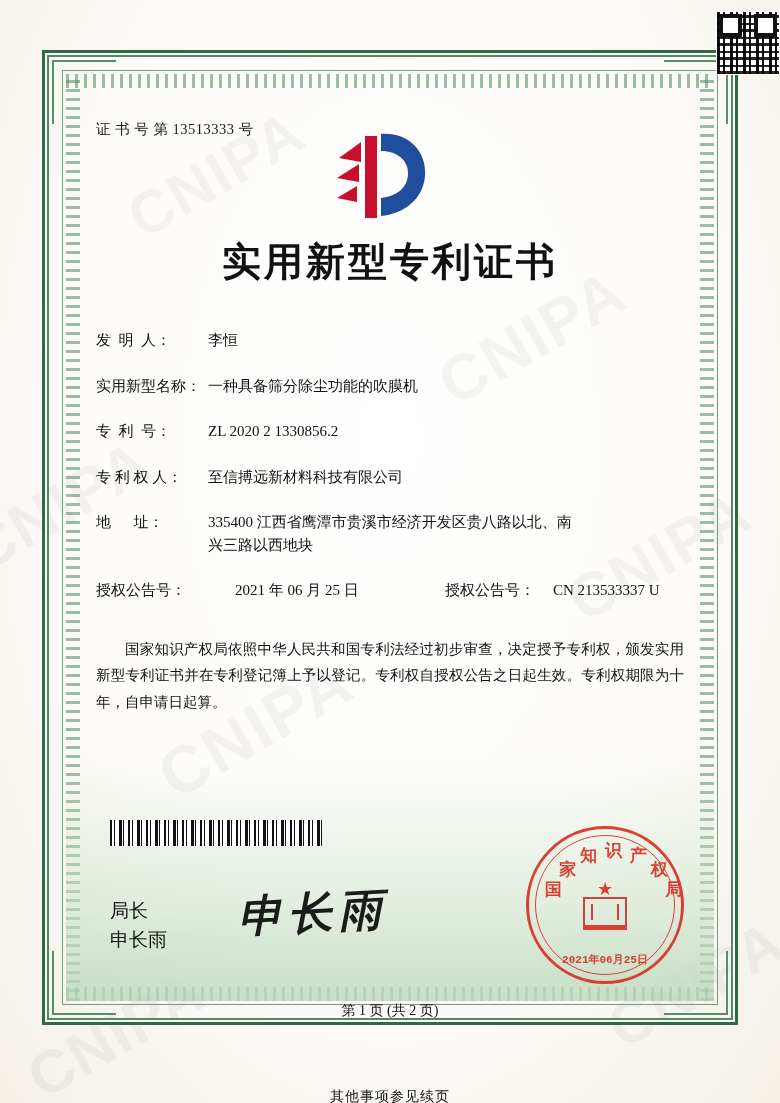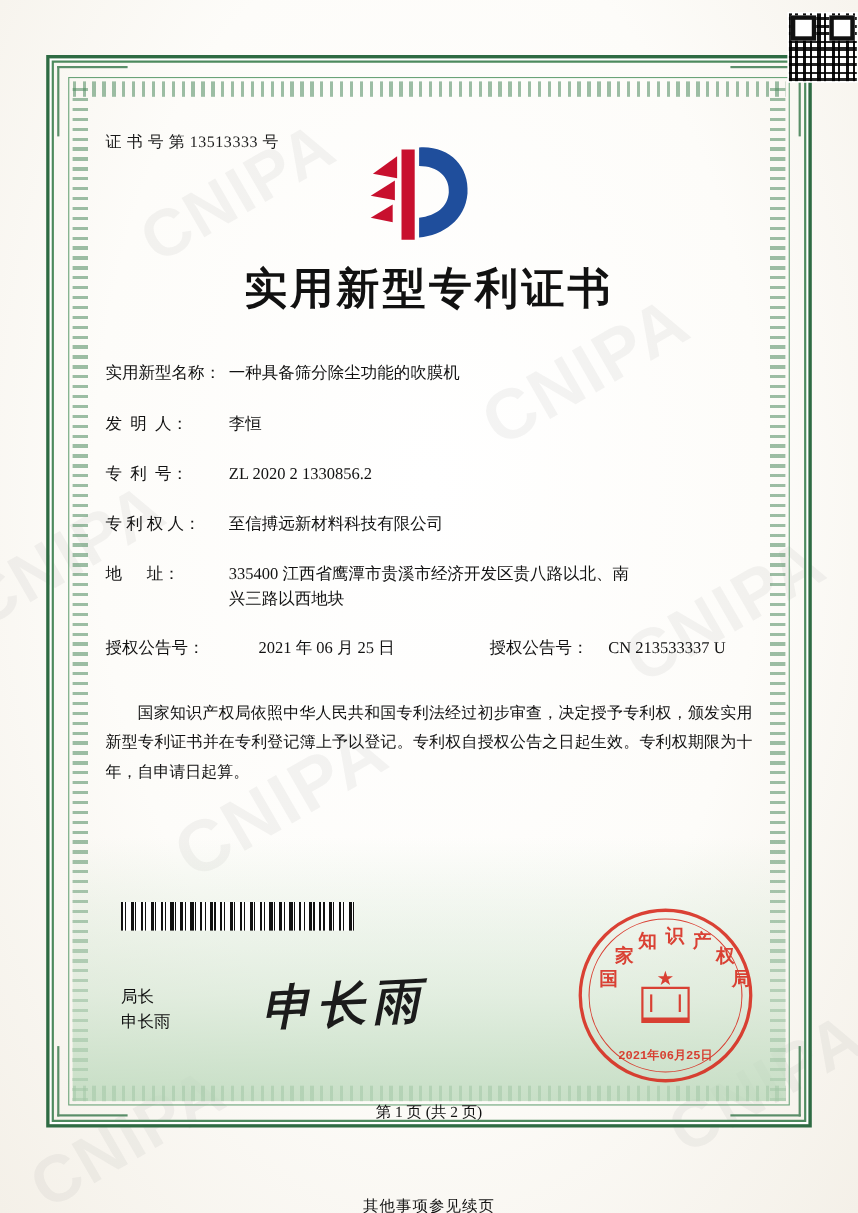--- a/index.html
+++ b/index.html
@@ -185,24 +185,23 @@
     height: 26px;
     background-image: repeating-linear-gradient(90deg,
       #111 0 2px, #fff 2px 4px, #111 4px 5px, #fff 5px 9px,
       #111 9px 12px, #fff 12px 13px, #111 13px 14px, #fff 14px 18px);
   }
 
   .signature-block {
     position: absolute;
     left: 110px;
     top: 896px;
-    font-size: 15px;
+    font-size: 19px;
     line-height: 1.55;
     color: #111;
-    font-family: Liberation Mono, monospace;
   }
   .handwriting {
     position: absolute;
     left: 238px;
     top: 884px;
     font-family: "DejaVu Serif", serif;
     font-size: 44px;
     font-style: italic;
     font-weight: bold;
     color: #1b1b1b;
@@ -342,27 +341,27 @@
   <div class="qr"></div>
 
   <div class="content">
     <div class="cert-no">证 书 号 第 13513333 号</div>
 
     <div class="title">实用新型专利证书</div>
 
     <div class="fields">
 
       <div class="field">
+        <div class="f-label">发  明  人：</div>
+        <div class="f-value">李恒</div>
+      </div>
+
+      <div class="field">
         <div class="f-label">实用新型名称：</div>
         <div class="f-value">一种具备筛分除尘功能的吹膜机</div>
-      </div>
-
-      <div class="field">
-        <div class="f-label">发  明  人：</div>
-        <div class="f-value">李恒</div>
       </div>
 
       <div class="field">
         <div class="f-label">专  利  号：</div>
         <div class="f-value">ZL 2020 2 1330856.2</div>
       </div>
 
 
       <div class="field">
         <div class="f-label">专 利 权 人：</div>

